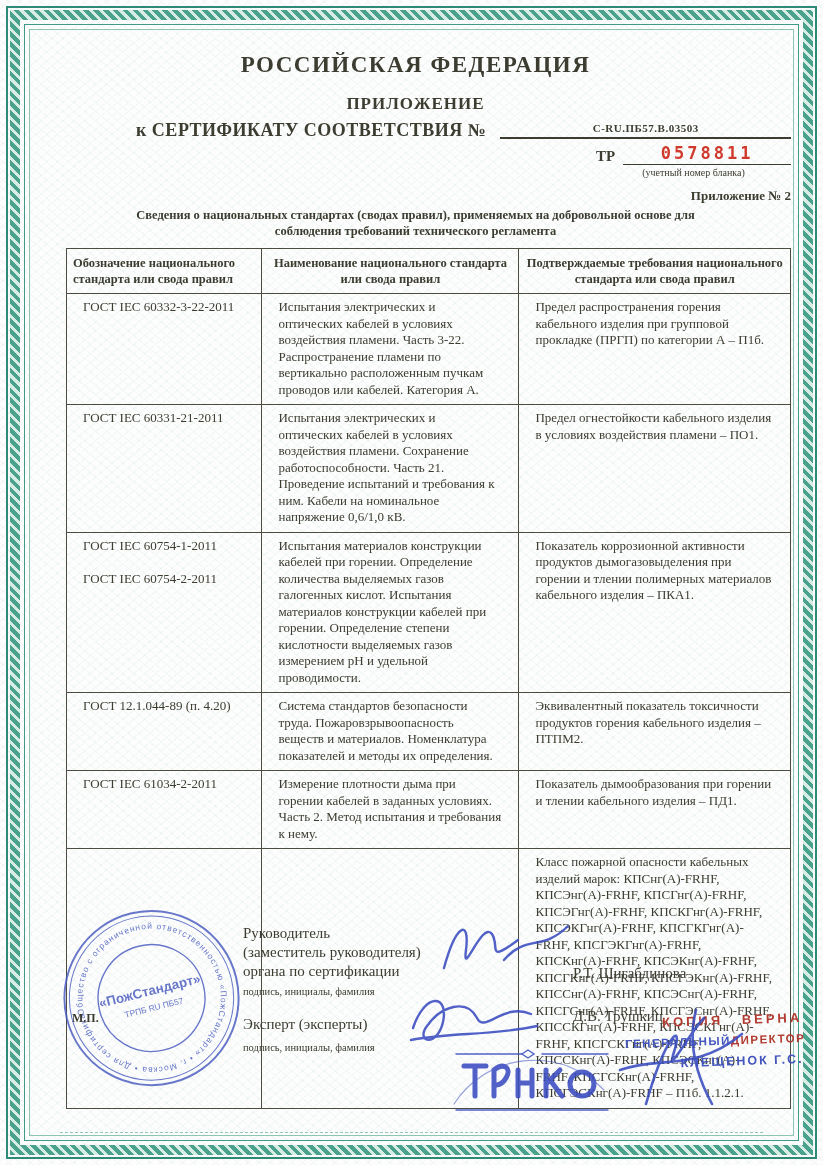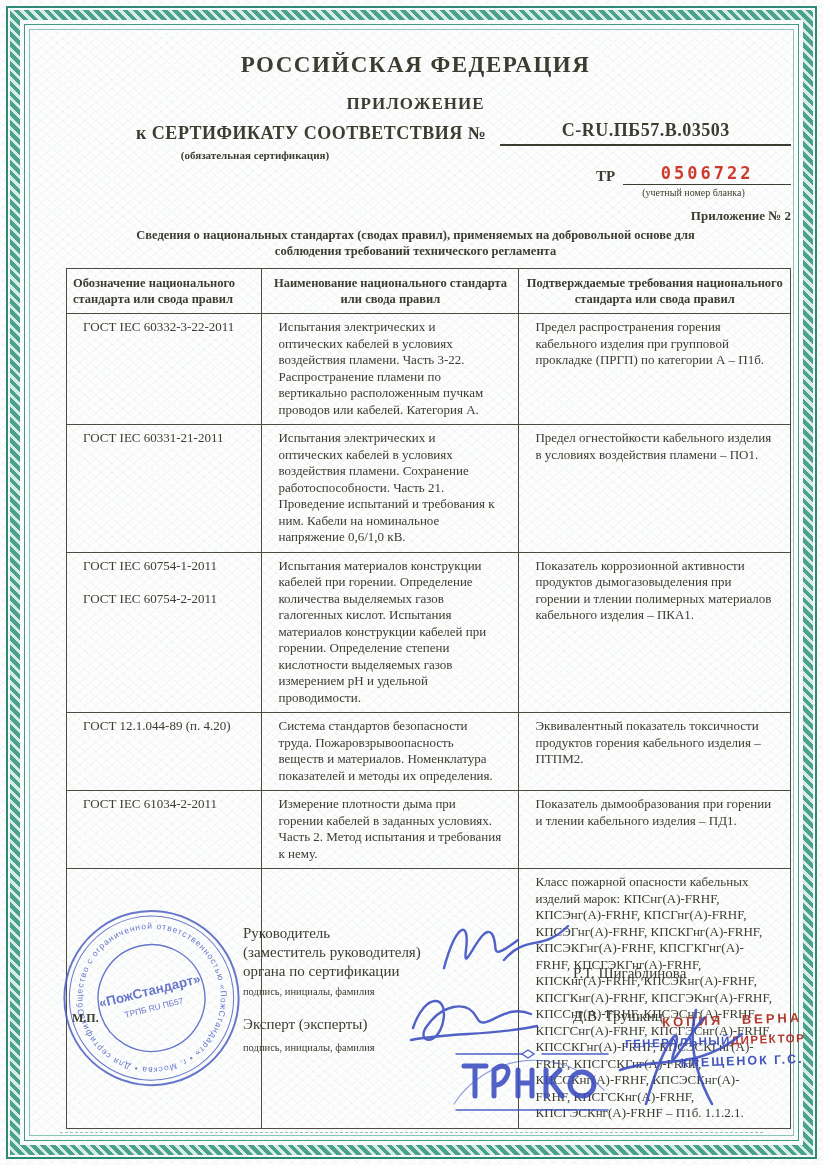--- a/index.html
+++ b/index.html
@@ -18,21 +18,21 @@
   .micro-line{position:absolute;left:60px;right:60px;bottom:32px;border-top:1px dashed rgba(63,155,133,.55);}
 
   .inner-content{position:absolute;left:40px;right:32px;top:42px;bottom:38px;}
 
   
   .title{text-align:center;font-size:23px;font-weight:bold;letter-spacing:1.5px;margin-top:10px;}
   .subtitle{text-align:center;font-size:17px;font-weight:bold;letter-spacing:1px;margin-top:16px;}
   .cert-line{display:flex;align-items:center;margin-top:6px;font-weight:bold;}
   .cert-prefix{font-size:18px;margin-left:96px;letter-spacing:.5px;white-space:nowrap;}
   .cert-number-wrap{flex:1;margin-left:14px;border-bottom:2px solid #3c3c31;text-align:center;
-    font-size:18px;padding-bottom:3px;letter-spacing:.5px;}
+    font-size:11px;padding-bottom:3px;letter-spacing:.5px;}
   .cert-note{width:430px;text-align:center;font-size:11px;font-weight:bold;margin-top:3px;}
   .tr-block{width:195px;margin-left:auto;margin-top:2px;}
   .tr-row{display:flex;align-items:flex-end;}
   .tr-label{font-size:15px;font-weight:bold;padding-right:8px;}
   .tr-num-wrap{flex:1;border-bottom:1.5px solid #3c3c31;text-align:center;color:#d0392c;
     font-family:"DejaVu Sans Mono",monospace;font-size:17px;font-weight:bold;letter-spacing:3px;padding-bottom:1px;}
   .tr-note{text-align:center;font-size:10px;margin-top:2px;}
 
   .appendix-no{text-align:right;font-weight:bold;font-size:13px;margin-top:10px;}
   .appendix-desc{text-align:center;font-weight:bold;font-size:12.5px;line-height:1.3;
@@ -75,26 +75,25 @@
 
 <div class="inner-content">
 
   <div class="title">РОССИЙСКАЯ ФЕДЕРАЦИЯ</div>
   <div class="subtitle">ПРИЛОЖЕНИЕ</div>
 
   <div class="cert-line">
     <span class="cert-prefix">к СЕРТИФИКАТУ СООТВЕТСТВИЯ  №</span>
     <span class="cert-number-wrap"><span>C-RU.ПБ57.В.03503</span></span>
   </div>
-  <div class="cert-note">(обязательная сертификация)</div>
 
   <div class="tr-block">
     <div class="tr-row">
       <span class="tr-label">ТР</span>
-      <span class="tr-num-wrap"><span>0506722</span></span>
+      <span class="tr-num-wrap"><span>0578811</span></span>
     </div>
     <div class="tr-note">(учетный номер бланка)</div>
   </div>
 
   <div class="appendix-no">Приложение № 2</div>
   <div class="appendix-desc">Сведения о национальных стандартах (сводах правил), применяемых на добровольной основе для соблюдения требований технического регламента</div>
 
   <table class="std-table">
     <colgroup>
         <col style="width:27%">

